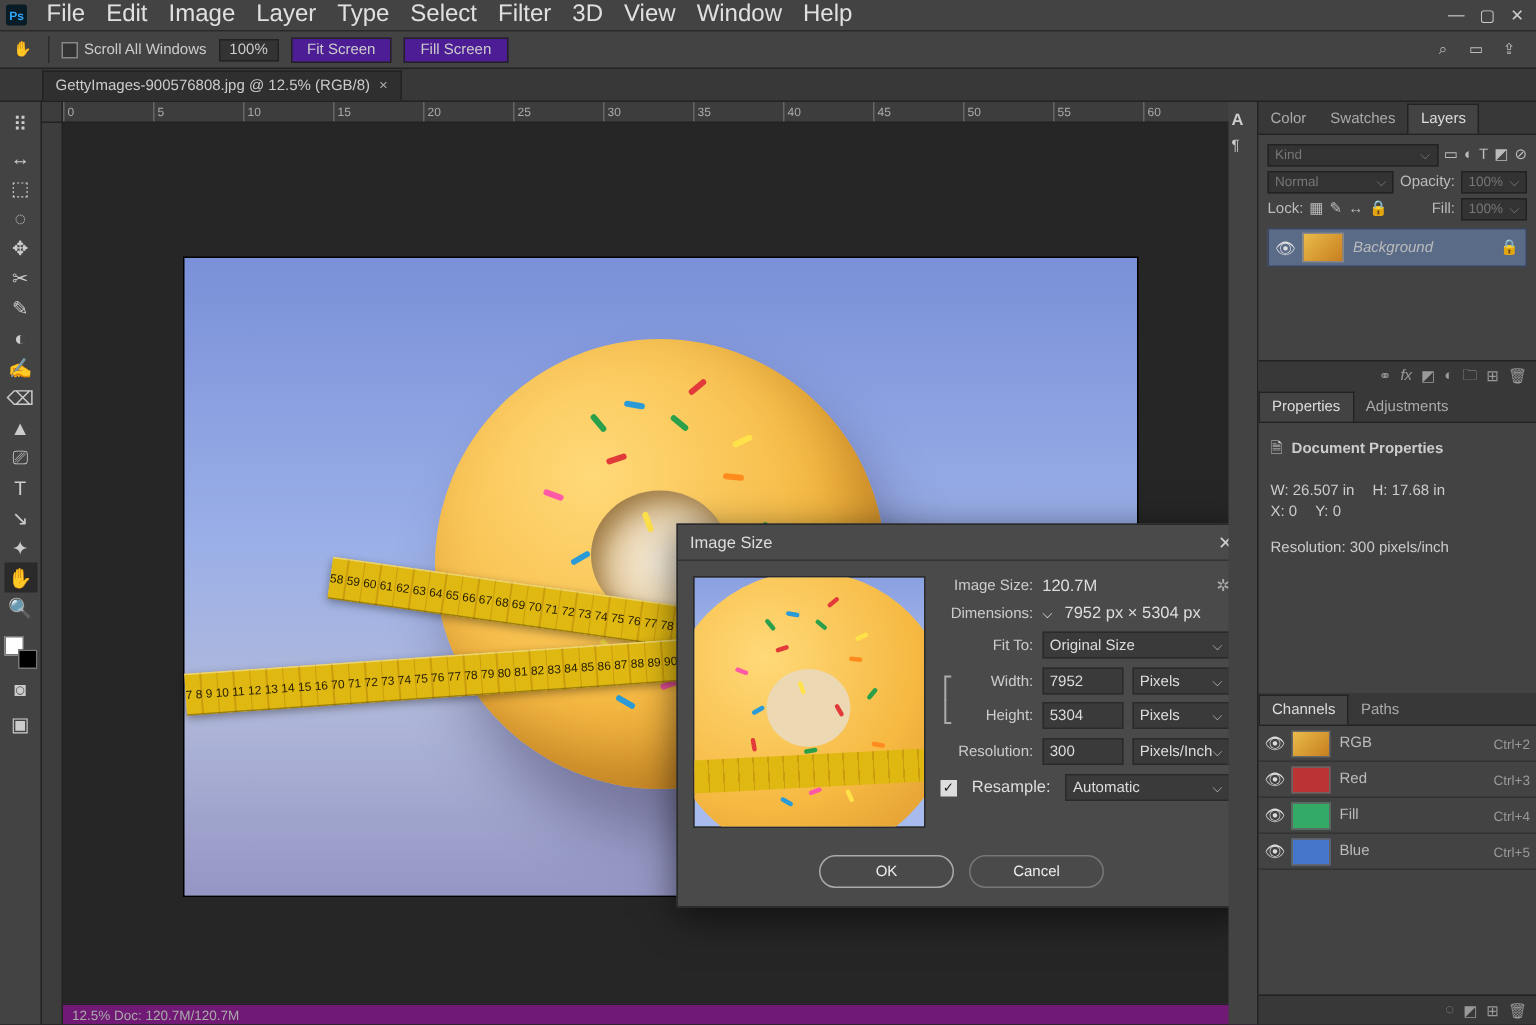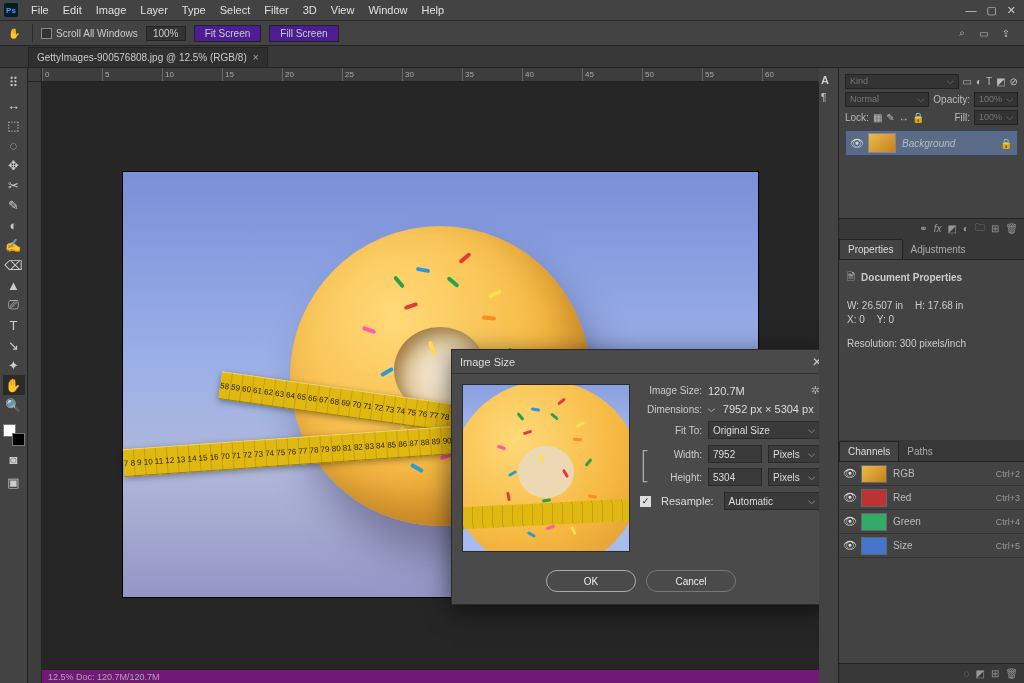--- a/index.html
+++ b/index.html
@@ -1,20 +1,20 @@
 <!DOCTYPE html>
 <html><head>
 <meta charset="utf-8">
 <style>
   html,body{margin:0;padding:0;width:1024px;height:683px;background:#262626;font-family:"Segoe UI",Tahoma,Arial,sans-serif;font-size:11px;color:#d8d8d8;overflow:hidden;-webkit-font-smoothing:antialiased;}
   *{box-sizing:border-box;}
   
   .menubar{height:20px;background:#434343;display:flex;align-items:center;padding-left:4px;width:100%;}
   .ps-logo{width:14px;height:14px;background:#071c26;color:#31a8ff;font-weight:bold;font-size:8px;display:flex;align-items:center;justify-content:center;border-radius:2px;margin-right:6px;}
-  .menubar .mitem{padding:0 7px;line-height:20px;font-size:11px;color:#e0e0e0;cursor:default;}
+  .menubar .mitem{padding:0 7px;line-height:20px;font-size:16px;color:#e0e0e0;cursor:default;}
   .win-controls{margin-left:auto;display:flex;gap:10px;padding-right:8px;color:#ccc;font-size:11px;}
   .win-controls span{cursor:default;}
   
   .optionsbar{height:26px;background:#434343;border-top:1px solid #2a2a2a;border-bottom:1px solid #222;display:flex;align-items:center;padding:0 6px;gap:8px;font-size:10px;color:#ccc;}
   .tool-icon{width:18px;height:18px;display:flex;align-items:center;justify-content:center;color:#ddd;}
   .chk{width:11px;height:11px;border:1px solid #888;margin-right:4px;display:inline-block;vertical-align:middle;background:#333;}
   .opt-field{background:#333;border:1px solid #222;padding:1px 6px;min-width:40px;text-align:center;}
   .opt-btn{background:#4c1d95;border:1px solid #222;padding:2px 10px;font-size:10px;}
   .right-icons{margin-left:auto;display:flex;gap:6px;color:#bbb;padding-right:4px;}
   .right-icons span{width:16px;height:16px;display:flex;align-items:center;justify-content:center;}
@@ -280,20 +280,27 @@
               <div class="frow">
                   <span class="lbl" style="width:52px">Height:</span>
                   <input class="finput" value="5304" style="">
                   <div class="fsel">
                     <span>Pixels</span>
                   </div>
                 </div>
             </div>
           </div>
           <div class="frow">
+              <span class="lbl">Resolution:</span>
+              <input class="finput" value="300" style="">
+              <div class="fsel">
+                <span>Pixels/Inch</span>
+              </div>
+            </div>
+          <div class="frow">
               <span class="chkbox">✓</span>
               <span>Resample:</span>
               <div class="fsel" style="margin-left:4px">
                 <span>Automatic</span>
               </div>
             </div>
         </div>
       </div>
       <div class="dlg-buttons">
         <div class="dbtn ok">OK</div>
@@ -302,20 +309,25 @@
     </div>
   </div>
 
   <div class="panels">
     <div class="sidebar-mini">
       <div class="m" style="top:6px;font-size:11px;font-weight:bold;">A</div>
       <div class="m" style="top:24px;">¶</div>
     </div>
 
     <div>
+      <div class="ptabs">
+        <div class="ptab">Color</div>
+        <div class="ptab">Swatches</div>
+        <div class="ptab active">Layers</div>
+      </div>
       <div class="panelbody" style="height:170px;position:relative;">
         <div class="row">
             <div class="minidrop">
               <span>Kind</span>
               <span>⌵</span>
             </div>
             <span>▭</span>
             <span>◐</span>
             <span>T</span>
             <span>◩</span>
@@ -400,27 +412,27 @@
           </div>
           <div class="chan-row">
             <span class="eye">👁</span>
             <div class="th" style="background:#b33"></div>
             <span>Red</span>
             <span class="sc">Ctrl+3</span>
           </div>
           <div class="chan-row">
             <span class="eye">👁</span>
             <div class="th" style="background:#3a6"></div>
-            <span>Green</span>
+            <span>Fill</span>
             <span class="sc">Ctrl+4</span>
           </div>
           <div class="chan-row">
             <span class="eye">👁</span>
             <div class="th" style="background:#47c"></div>
-            <span>Size</span>
+            <span>Blue</span>
             <span class="sc">Ctrl+5</span>
           </div>
         </div>
       <div class="panel-footer">
         <span>◌</span>
           <span>◩</span>
           <span>⊞</span>
           <span>🗑</span>
       </div>
     </div>

